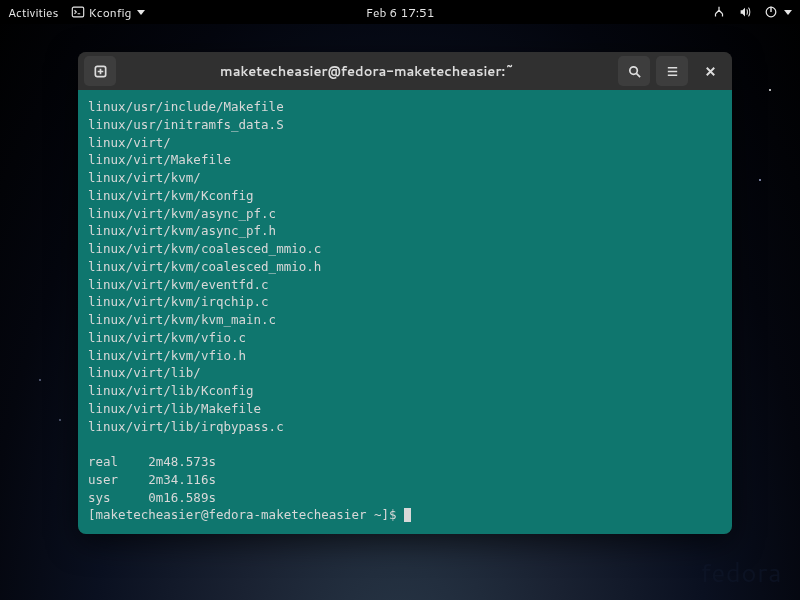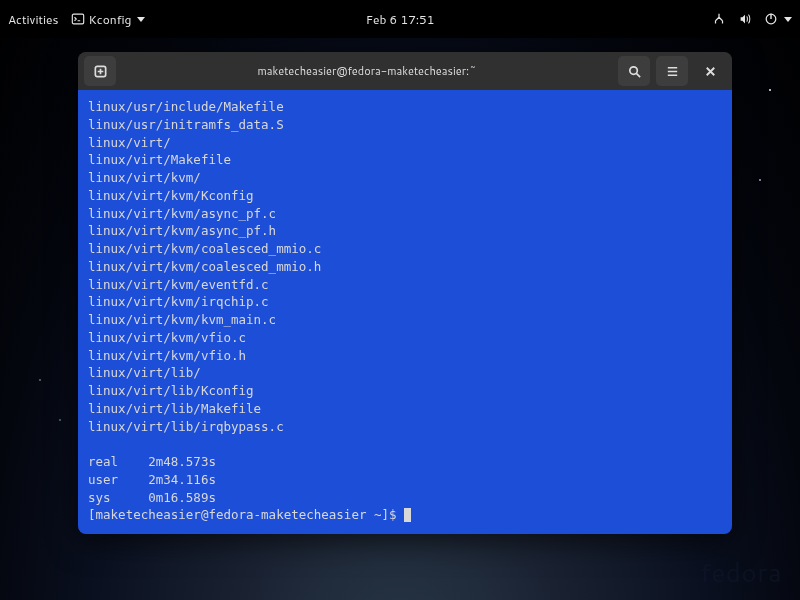--- a/index.html
+++ b/index.html
@@ -14,21 +14,21 @@
     radial-gradient(1px 1px at 720px 120px, #cfd8ff 99%, transparent),
     radial-gradient(1px 1px at 760px 180px, #aab4dd 99%, transparent),
     radial-gradient(1px 1px at 700px 240px, #cfd8ff 99%, transparent),
     radial-gradient(1px 1px at 60px 420px, #6a7290 99%, transparent),
     radial-gradient(1px 1px at 40px 380px, #6a7290 99%, transparent),
     radial-gradient(1px 1px at 770px 90px, #ffffff 99%, transparent);
     opacity:.7;
   }
   
   .topbar {
-    position: absolute; top: 0; left: 0; right: 0; height: 38px;
+    position: absolute; top: 0; left: 0; right: 0; height: 24px;
     background: #000; color: #e6e6e6; display: flex; align-items: center;
     font-size: 12px; padding: 0 8px; gap: 12px;
   }
   .topbar .spacer { flex: 1; }
   .topbar .center { position:absolute; left:0; right:0; text-align:center; pointer-events:none; }
   .topbar .item { display:inline-flex; align-items:center; gap:4px; }
   .topbar svg { width:14px; height:14px; fill:#e6e6e6; }
   .tri { display:inline-block; margin-left:2px; border-left:4px solid transparent; border-right:4px solid transparent; border-top:5px solid #e6e6e6; }
 
   
@@ -36,29 +36,29 @@
 
   
   .termwin {
     position:absolute; left:78px; top:52px; width:654px; height:482px;
     background:#1e1e1e; border-radius:8px; box-shadow:0 8px 30px rgba(0,0,0,.6);
     display:flex; flex-direction:column; overflow:hidden;
   }
   .titlebar {
     height:40px; background:#303030; display:flex; align-items:center; padding:0 6px; gap:6px;
   }
-  .titlebar .title { flex:1; text-align:center; color:#ddd; font-size:11px; font-weight:400; }
+  .titlebar .title { flex:1; text-align:center; color:#ddd; font-size:13px; font-weight:700; }
   .tb-btn {
     width:32px; height:30px; border-radius:5px; background:#3d3d3d; display:flex; align-items:center; justify-content:center;
   }
   .tb-btn.plain { background:transparent; }
   .tb-btn svg { width:15px; height:15px; stroke:#ddd; fill:none; stroke-width:1.8; }
   .tb-btn.close svg { stroke-width:2; }
   .term-body {
-    flex:1; background:#1d4ed8; color:#d8d8d8; font-family:"DejaVu Sans Mono","Liberation Mono",monospace;
+    flex:1; background:#0f766e; color:#d8d8d8; font-family:"DejaVu Sans Mono","Liberation Mono",monospace;
     font-size:12.5px; line-height:1.42; padding:8px 10px 10px 10px; white-space:pre;
   }
   .cursor { display:inline-block; width:7px; height:14px; background:#d8d8d8; vertical-align:text-bottom; }
 </style>
 </head>
 <body>
 
 <div class="stars"></div>
 
 <div class="topbar">

